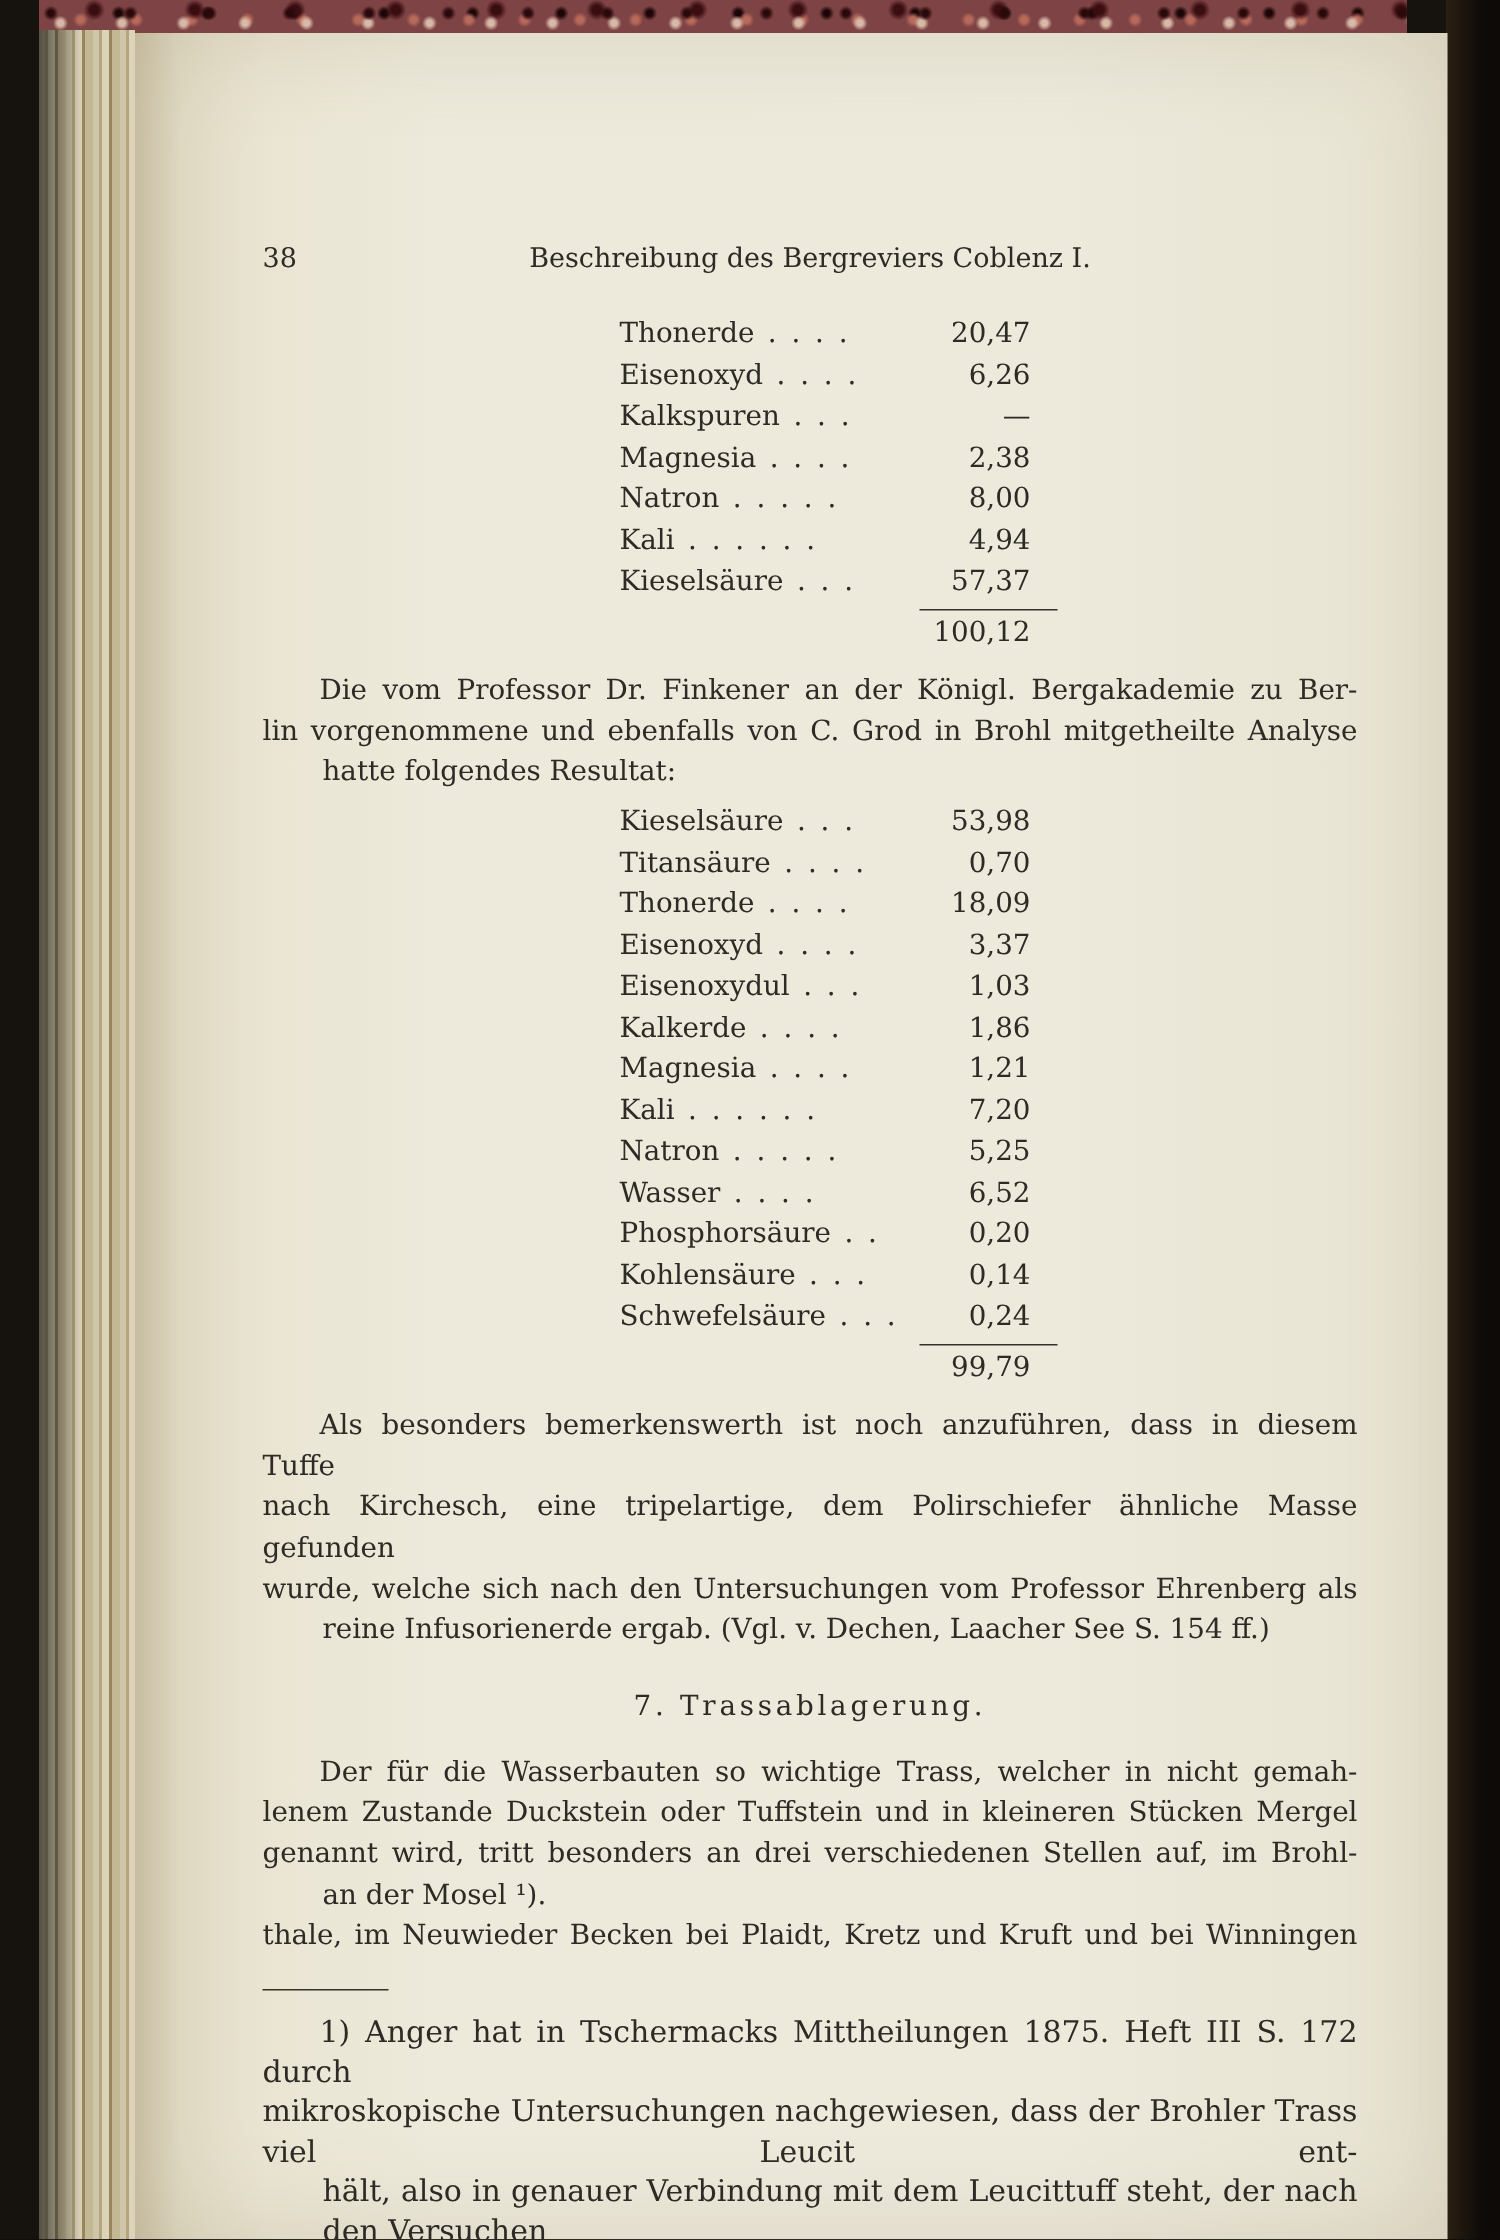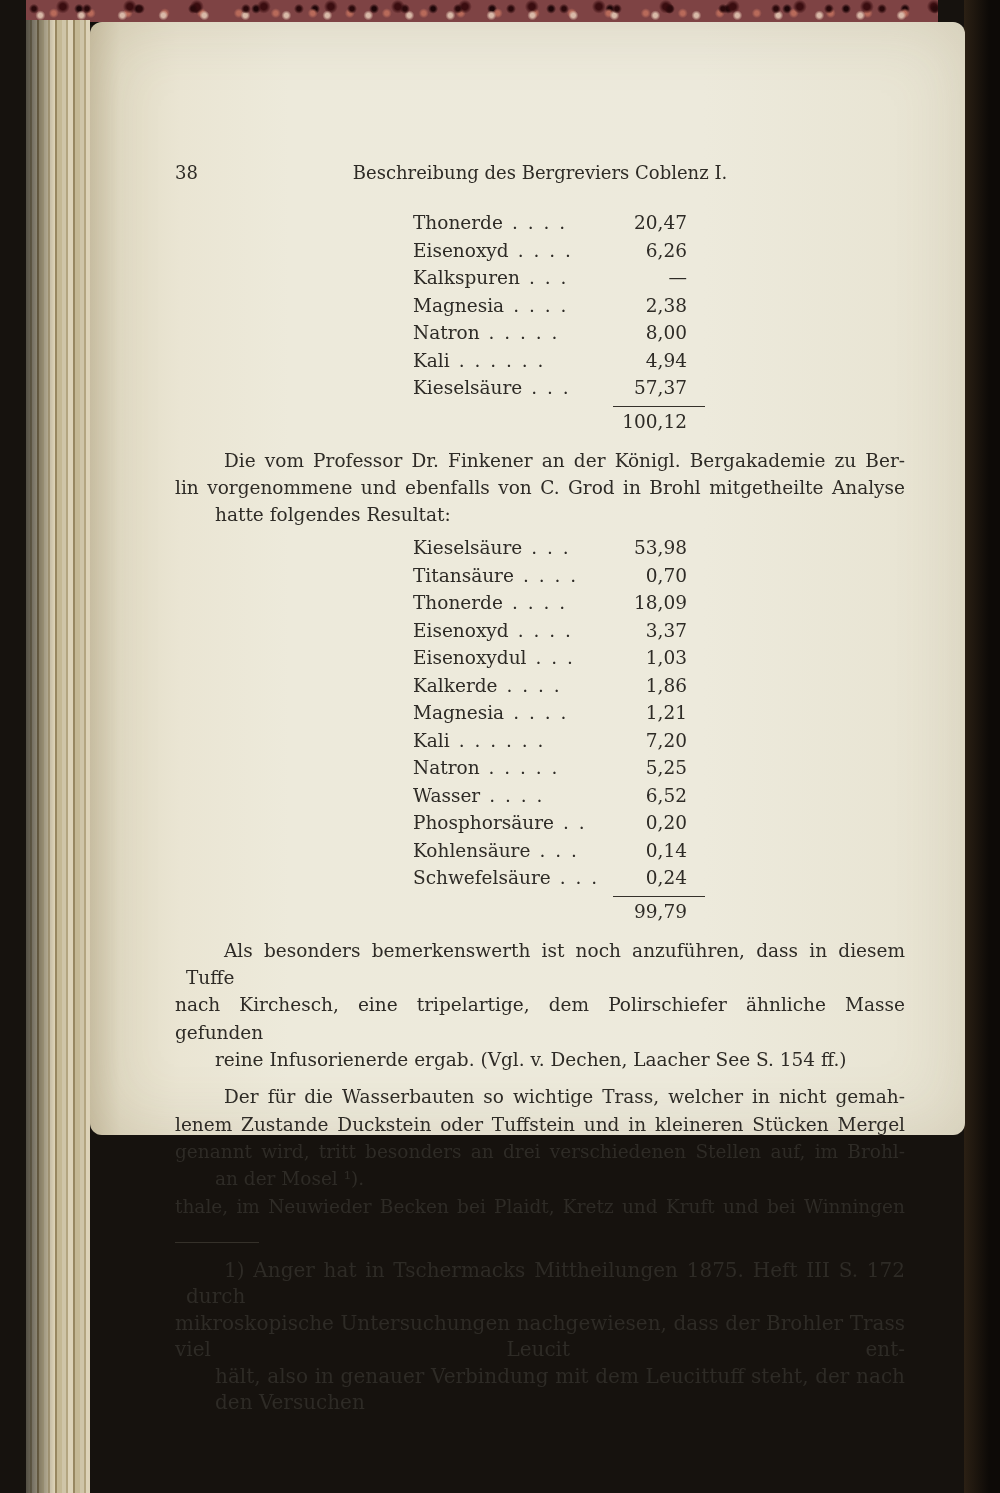--- a/index.html
+++ b/index.html
@@ -20,40 +20,40 @@
   .stack{position:absolute;left:26px;top:20px;width:64px;height:1473px;
     background:
       linear-gradient(90deg, rgba(0,0,0,.6), rgba(0,0,0,0) 45%),
       repeating-linear-gradient(90deg,
         #cfc5a8 0 4px,#b3a580 4px 6px,#ddd3b8 6px 11px,
         #978760 11px 13px,#c4b894 13px 18px);}
   
   .right-edge{position:absolute;right:0;top:0;width:36px;height:100%;
     background:linear-gradient(90deg,#2b2014,#0d0a07 70%);}
   
-  .page{position:absolute;left:90px;top:22px;width:875px;height:1113px;
+  .page{position:absolute;left:90px;top:22px;width:875px;height:1471px;
     background:linear-gradient(90deg,#cfc6ab 0px,#e2dcc6 30px,#eae5d3 90px,
                #edeadb 200px,#edeadc 70%,#e7e3d1 100%);
-    box-shadow:inset 0 0 70px rgba(120,100,60,.18);border-radius:12px;}
+    box-shadow:inset 0 0 70px rgba(120,100,60,.18);}
   .content{position:absolute;left:85px;top:140px;width:730px;
     color:#2e2b26;font-size:18.5px;}
   .header{position:relative;height:27px;font-size:18px;}
   .page-num{position:absolute;left:0;top:0;}
   .running-title{display:block;text-align:center;}
   .chem-table{width:292px;margin:20px 0 0 238px;}
   .chem-row{display:flex;line-height:27.5px;}
   .chem-dots{margin-left:9px;letter-spacing:2px;white-space:nowrap;}
   .chem-value{margin-left:auto;min-width:72px;text-align:right;
     padding-right:18px;white-space:nowrap;}
   .total-rule{border-top:1.6px solid #35312a;width:92px;margin:4px 0 0 auto;}
   .total-value{text-align:right;padding-right:18px;line-height:30px;}
   .para{margin:10px 0 0 0;line-height:27.3px;}
   .t2{margin-top:6px;}
   .jline{text-align:justify;text-align-last:justify;}
-  .jline.first{text-indent:38px;margin-left:11px;}
+  .jline.first{text-indent:38px;}
   .jline.plain{text-align:last;text-align-last:left;margin-left:40px;}
   .section-heading{text-align:center;margin:26px 0 20px;letter-spacing:2.5px;}
   .footnote-rule{width:84px;border-top:1.5px solid #35312a;margin:22px 0 14px;}
   .footnote{font-size:20px;line-height:26.5px;}
 </style>
 </head>
 <body>
 
 <div class="scene">
   <div class="marble"></div>
@@ -180,23 +180,25 @@
             <span class="chem-dots">. . .</span>
             <span class="chem-value">0,24</span>
           </div>
         <div class="total-rule"></div>
         <div class="total-value">99,79</div>
       </div>
 
       <div class="para">
         <div class="jline first">Als besonders bemerkenswerth ist noch anzuführen, dass in diesem Tuffe</div>
         <div class="jline">nach Kirchesch, eine tripelartige, dem Polirschiefer ähnliche Masse gefunden</div>
+        <div class="jline">wurde, welche sich nach den Untersuchungen vom Professor Ehrenberg als</div>
         <div class="jline plain">reine Infusorienerde ergab.  (Vgl. v. Dechen, Laacher See S. 154 ff.)</div>
       </div>
 
+      <div class="section-heading">7. Trassablagerung.</div>
 
       <div class="para">
         <div class="jline first">Der für die Wasserbauten so wichtige Trass, welcher in nicht gemah-</div>
         <div class="jline">lenem Zustande Duckstein oder Tuffstein und in kleineren Stücken Mergel</div>
         <div class="jline">genannt wird, tritt besonders an drei verschiedenen Stellen auf, im Brohl-</div>
         <div class="jline plain">an der Mosel ¹).</div>
         <div class="jline">thale, im Neuwieder Becken bei Plaidt, Kretz und Kruft und bei Winningen</div>
       </div>
 
       <div class="footnote-rule"></div>

